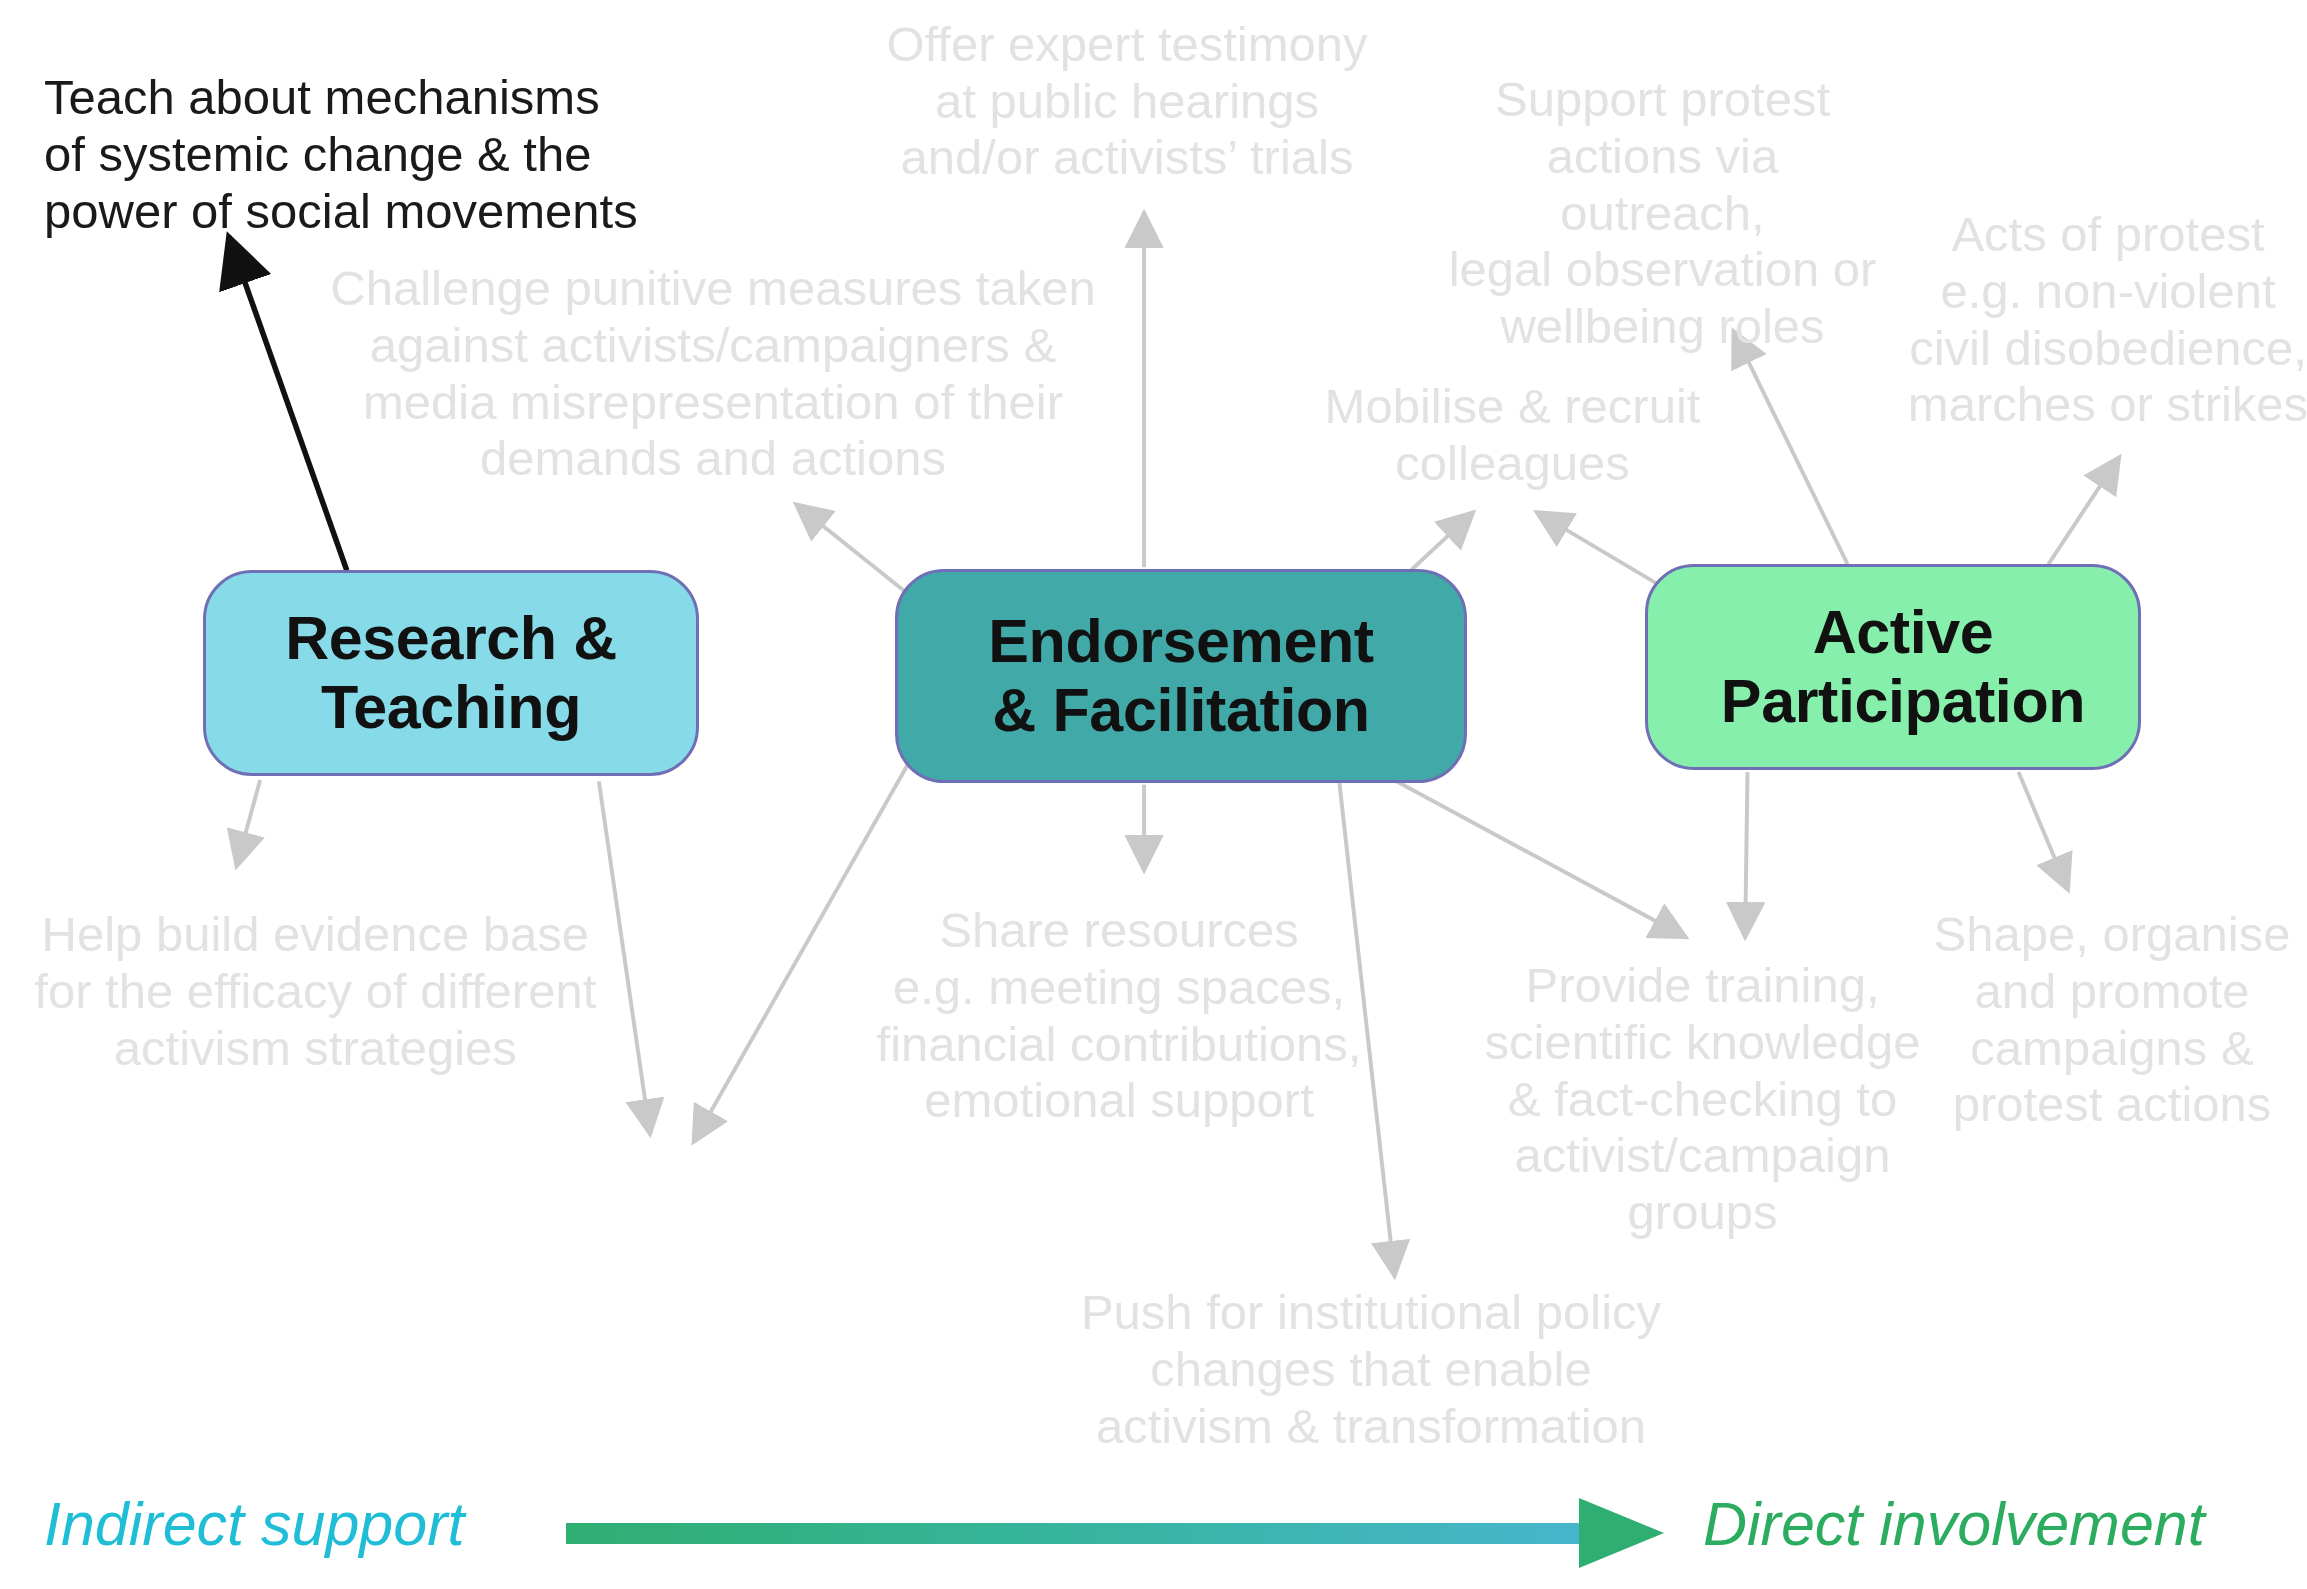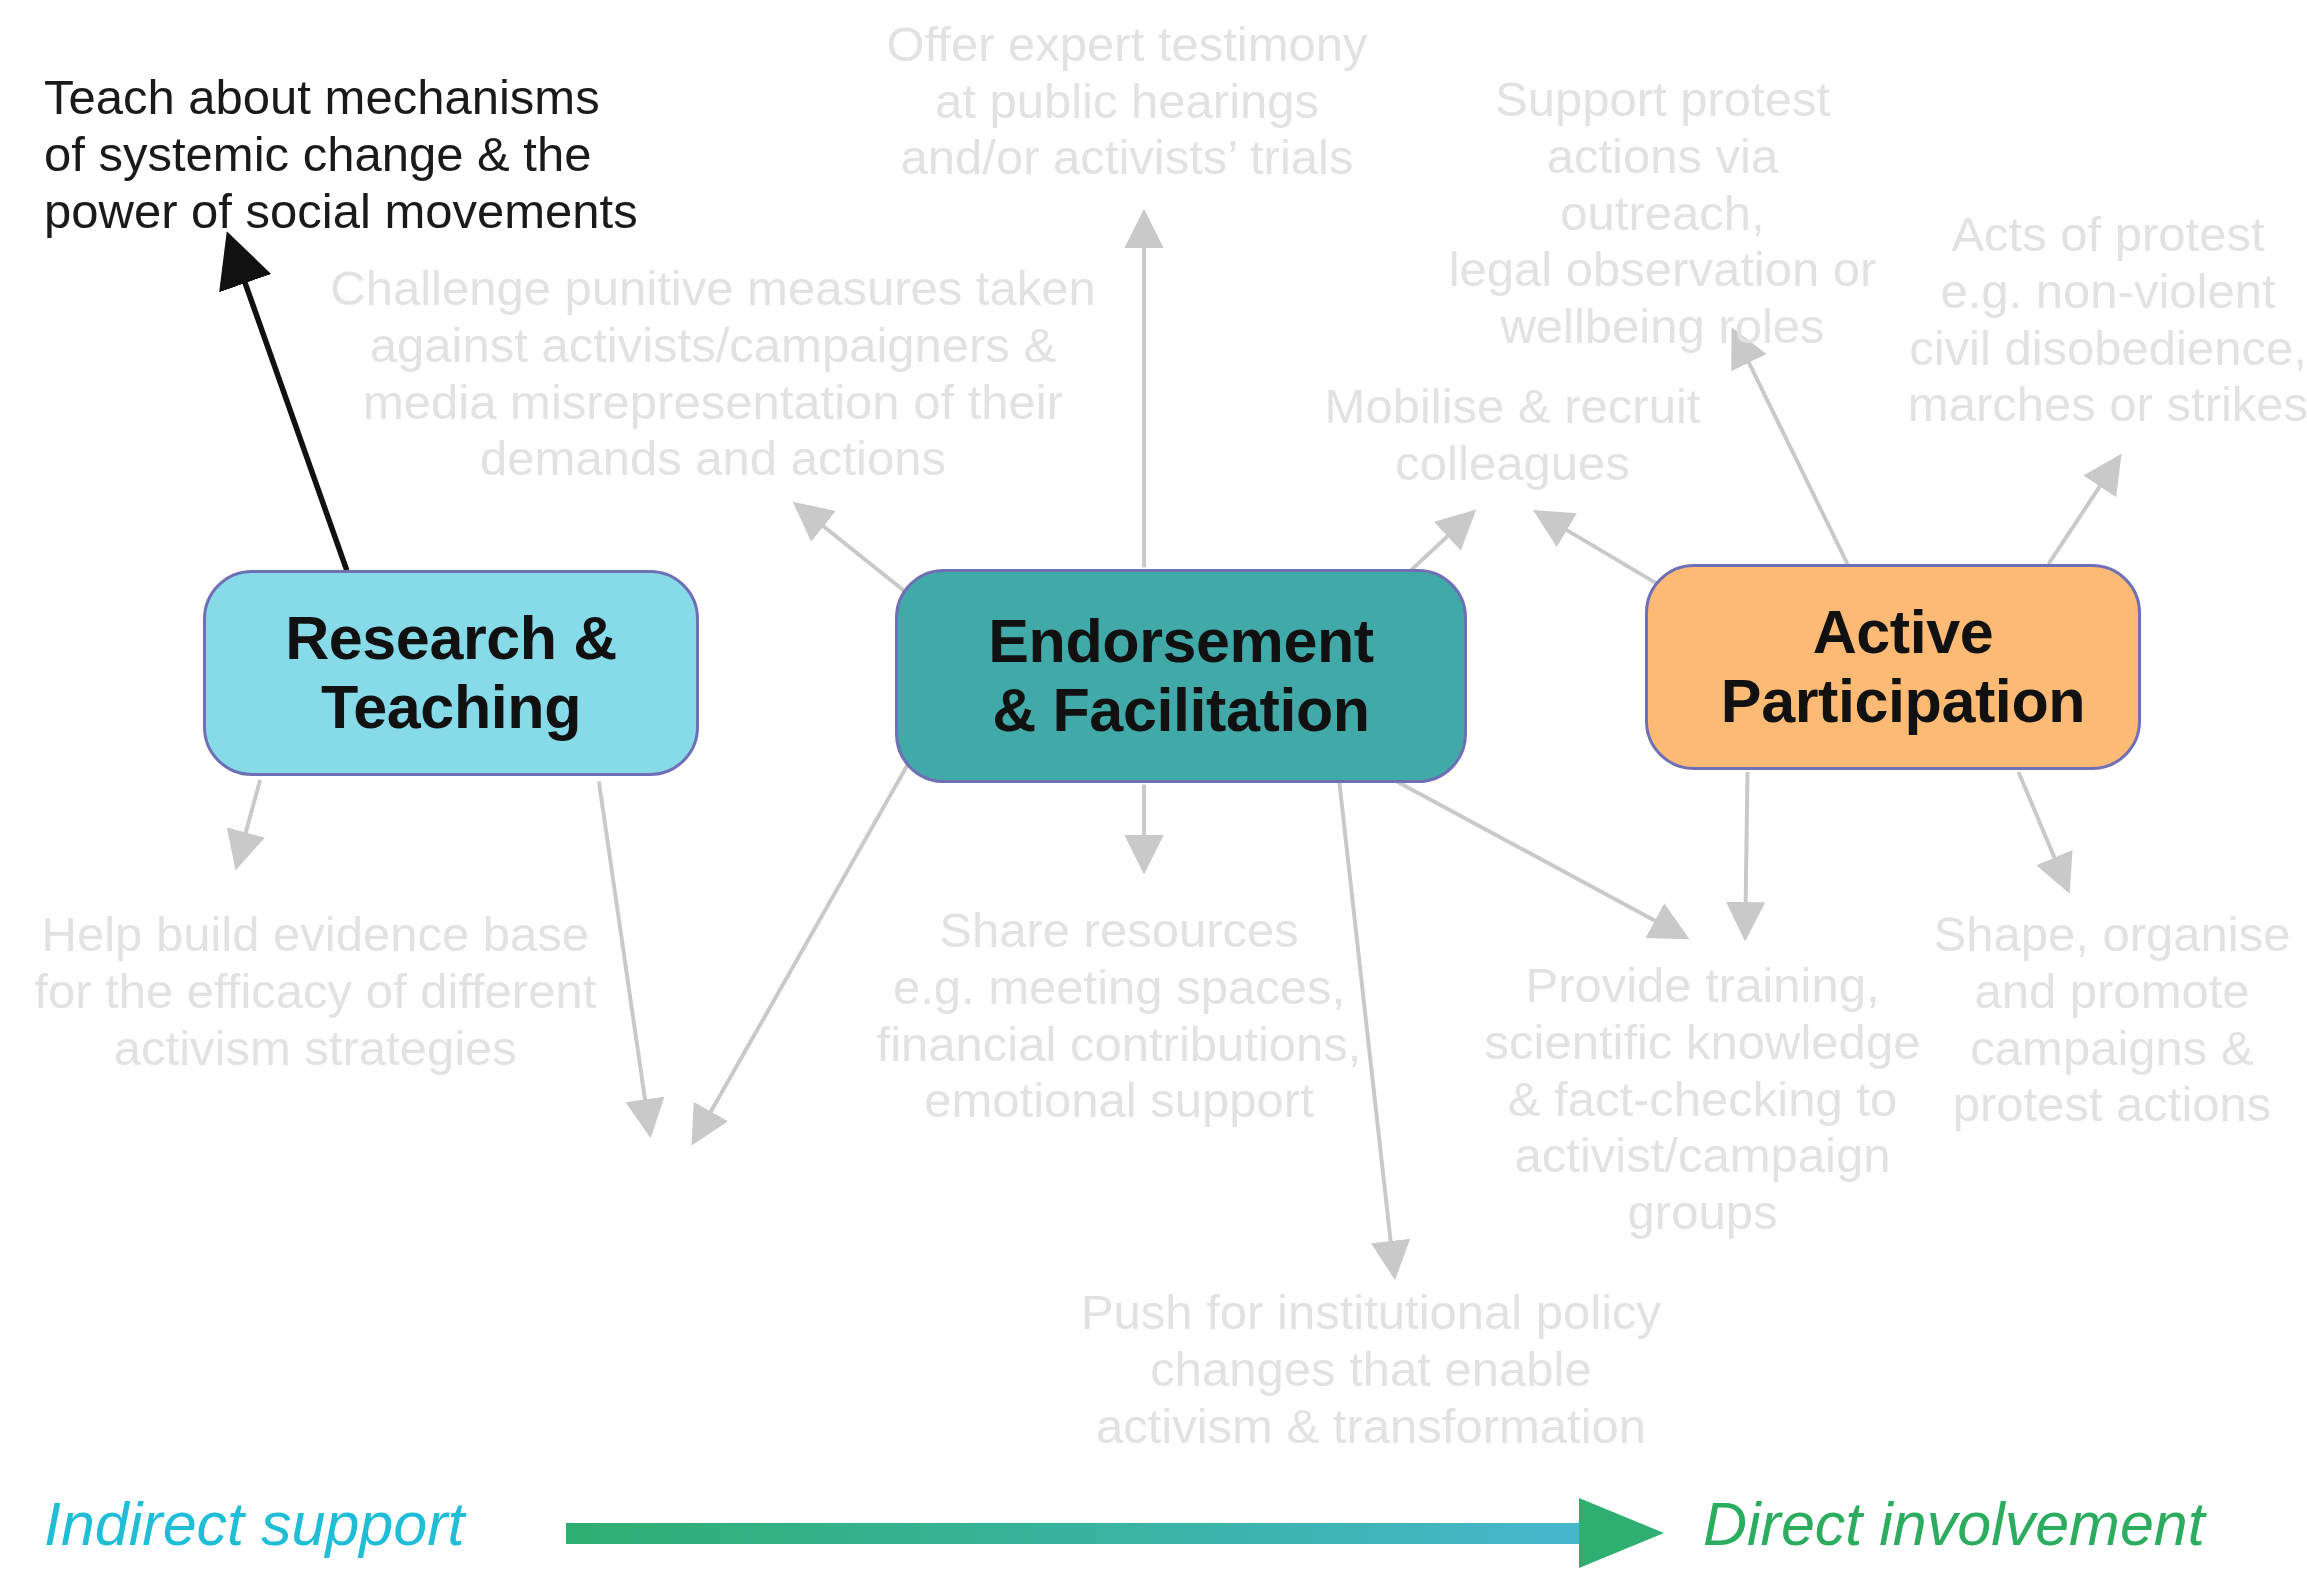--- a/index.html
+++ b/index.html
@@ -29,21 +29,21 @@
     font-weight:bold;
     font-size:61px;
     line-height:1.13;
     color:#111111;
     white-space:pre-line;
     box-sizing:border-box;
     letter-spacing:-0.4px;
   }
   #node-research{left:195px;top:570px;width:496px;height:206px;background:#87dbe8;margin-left:8px;}
   #node-endorsement{left:895px;top:569px;width:572px;height:214px;background:#41aaa8;}
-  #node-active{left:1645px;top:564px;width:496px;height:206px;background:#fdba74;padding-left:20px;}
+  #node-active{left:1645px;top:564px;width:496px;height:206px;background:#86efac;padding-left:20px;}
 
   
   #spectrum{position:absolute;left:0;top:1473px;width:2307px;height:116px;}
   .spect-label{
     position:absolute;
     font-style:italic;
     font-size:61px;
     font-family:"Liberation Sans", sans-serif;
     white-space:nowrap;
   }

